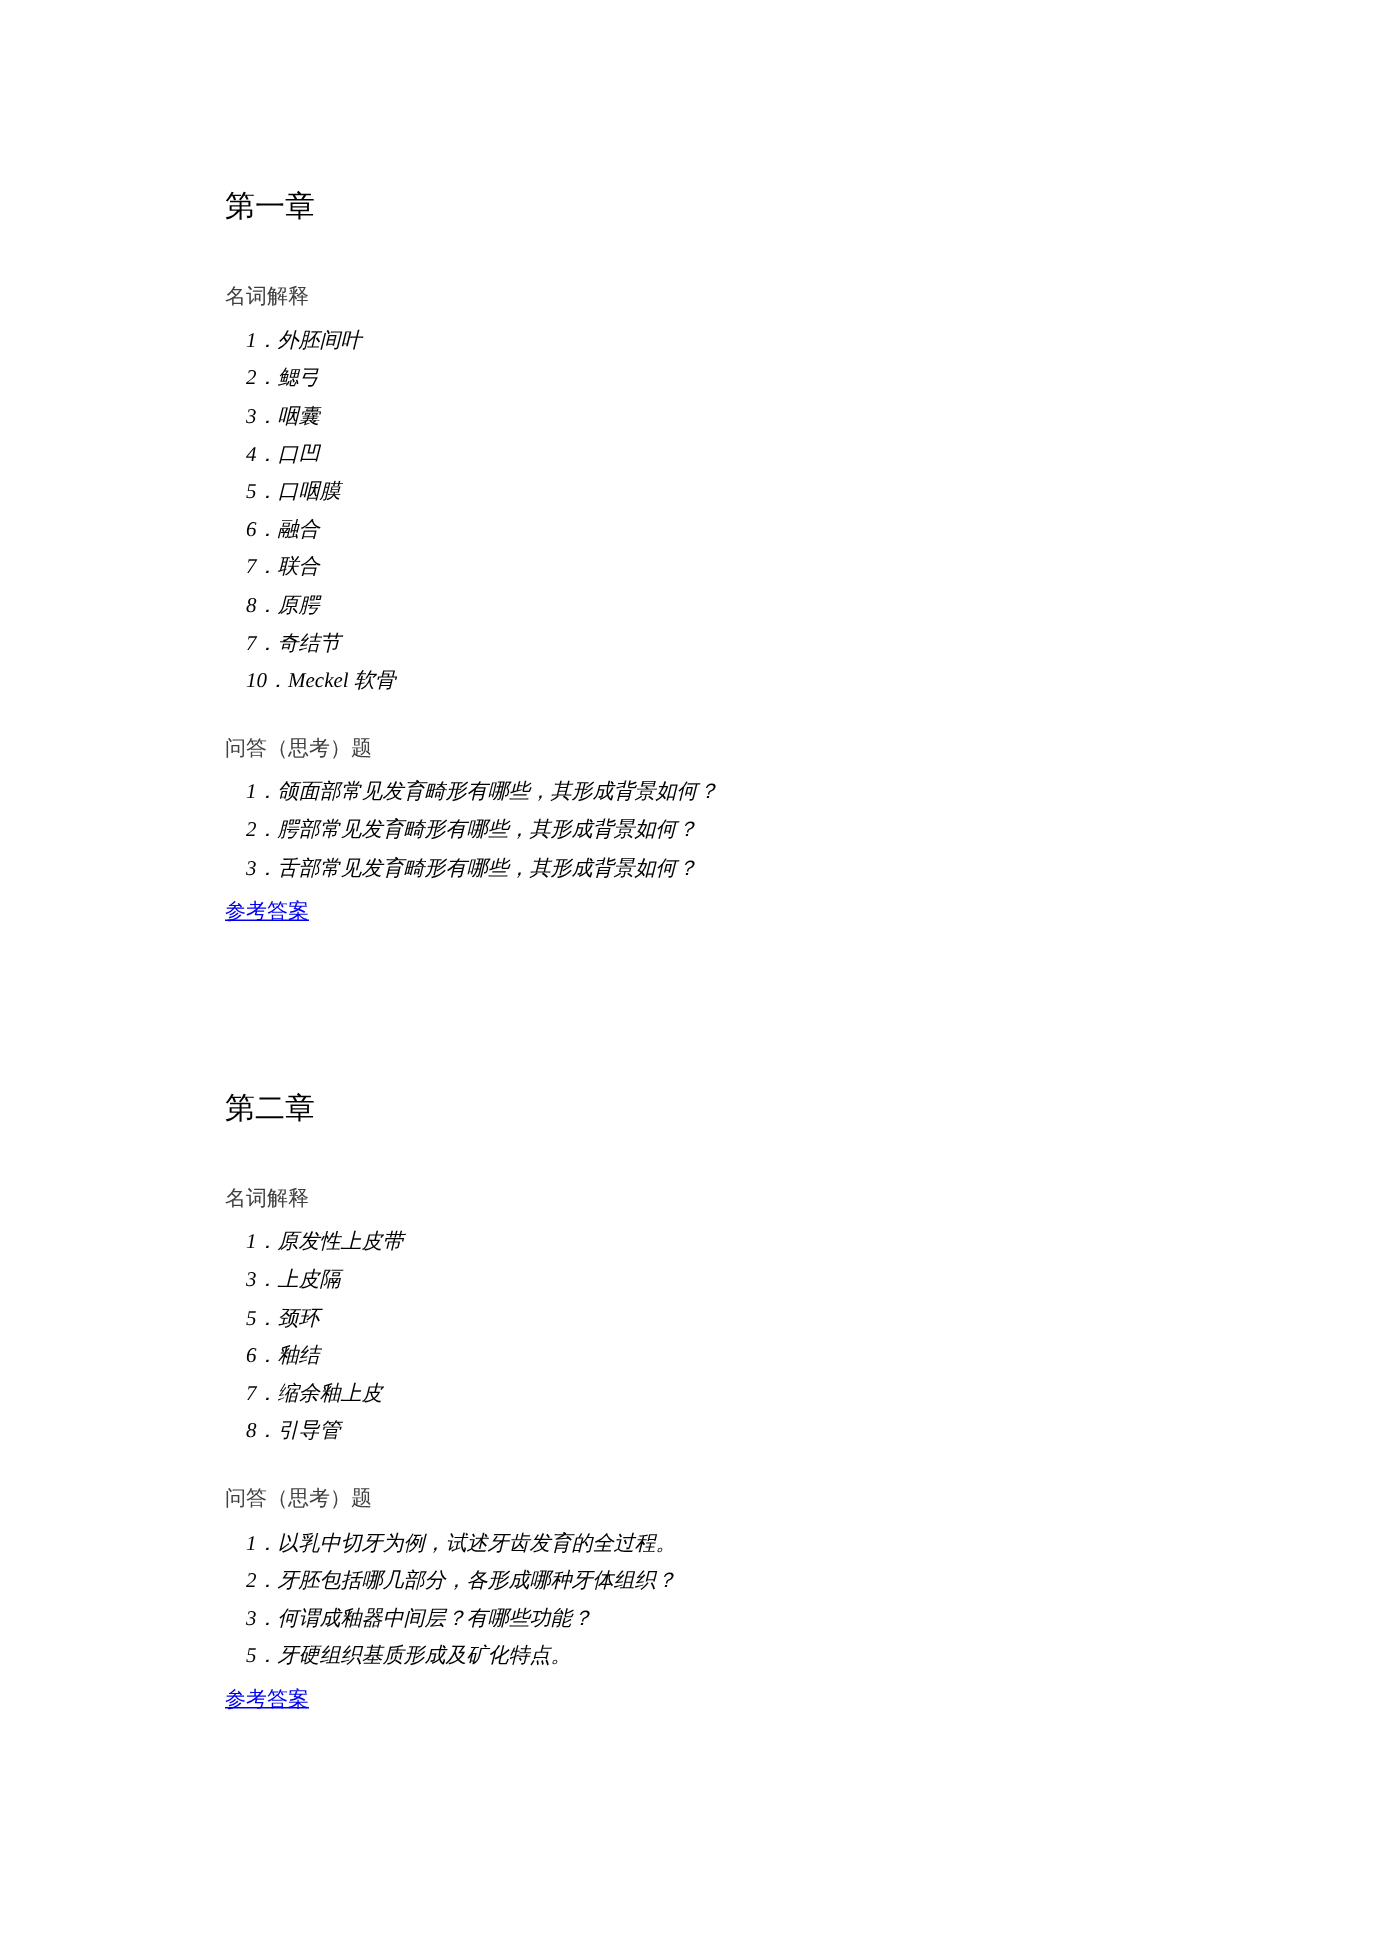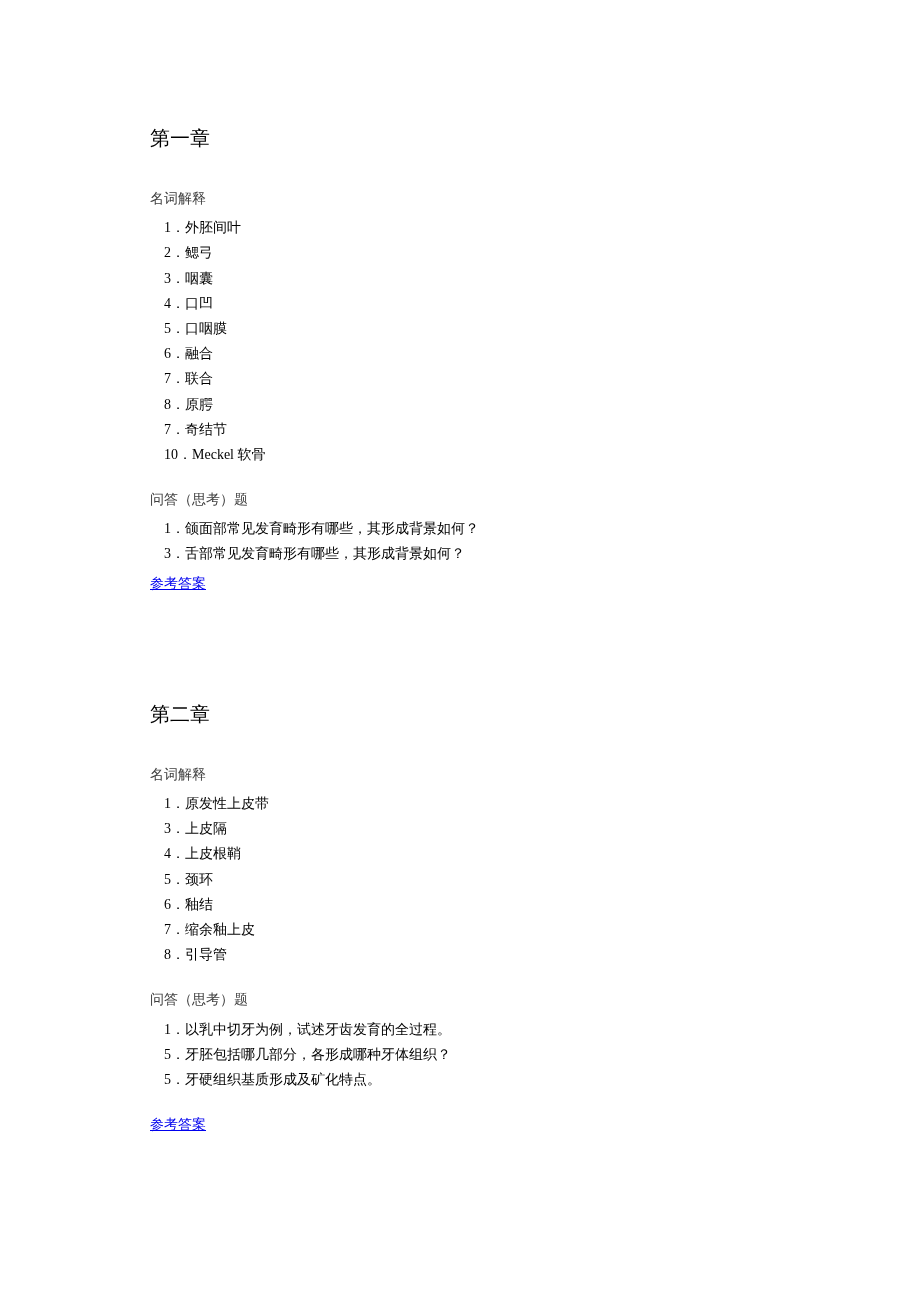--- a/index.html
+++ b/index.html
@@ -20,20 +20,21 @@
   .section-heading {
     color: #404040;
     font-size: 14px;
     margin: 10px 0 4px 0;
   }
   .item-list {
     margin: 0 0 20px 0;
   }
   .item-list div {
     padding-left: 14px;
+    font-style: italic;
   }
   .answer-link {
     color: #0000ee;
     text-decoration: underline;
     cursor: pointer;
     margin-bottom: 40px;
     display: inline-block;
   }
   .chapter-gap {
     height: 40px;
@@ -57,44 +58,45 @@
   <div>6．融合</div>
   <div>7．联合</div>
   <div>8．原腭</div>
   <div>7．奇结节</div>
   <div>10．Meckel 软骨</div>
 </div>
 
 <div class="section-heading">问答（思考）题</div>
 <div class="item-list" style="margin-bottom:4px;">
   <div>1．颌面部常见发育畸形有哪些，其形成背景如何？</div>
+  <div>2．腭部常见发育畸形有哪些，其形成背景如何？</div>
   <div>3．舌部常见发育畸形有哪些，其形成背景如何？</div>
 </div>
 <a class="answer-link">参考答案</a>
 
 <div class="chapter-gap"></div>
 
 
 <div class="chapter-title">第二章</div>
 
 <div class="section-heading">名词解释</div>
 <div class="item-list">
   <div>1．原发性上皮带</div>
   <div>3．上皮隔</div>
-  <div>4．上皮根鞘</div>
   <div>5．颈环</div>
   <div>6．釉结</div>
   <div>7．缩余釉上皮</div>
   <div>8．引导管</div>
 </div>
 
 <div class="section-heading">问答（思考）题</div>
-<div class="item-list" style="margin-bottom:20px;">
+<div class="item-list" style="margin-bottom:4px;">
   <div>1．以乳中切牙为例，试述牙齿发育的全过程。</div>
-  <div>5．牙胚包括哪几部分，各形成哪种牙体组织？</div>
+  <div>2．牙胚包括哪几部分，各形成哪种牙体组织？</div>
+  <div>3．何谓成釉器中间层？有哪些功能？</div>
   <div>5．牙硬组织基质形成及矿化特点。</div>
 </div>
 <a class="answer-link">参考答案</a>
 
 <div class="chapter-gap"></div>
 
 
 
 
 

